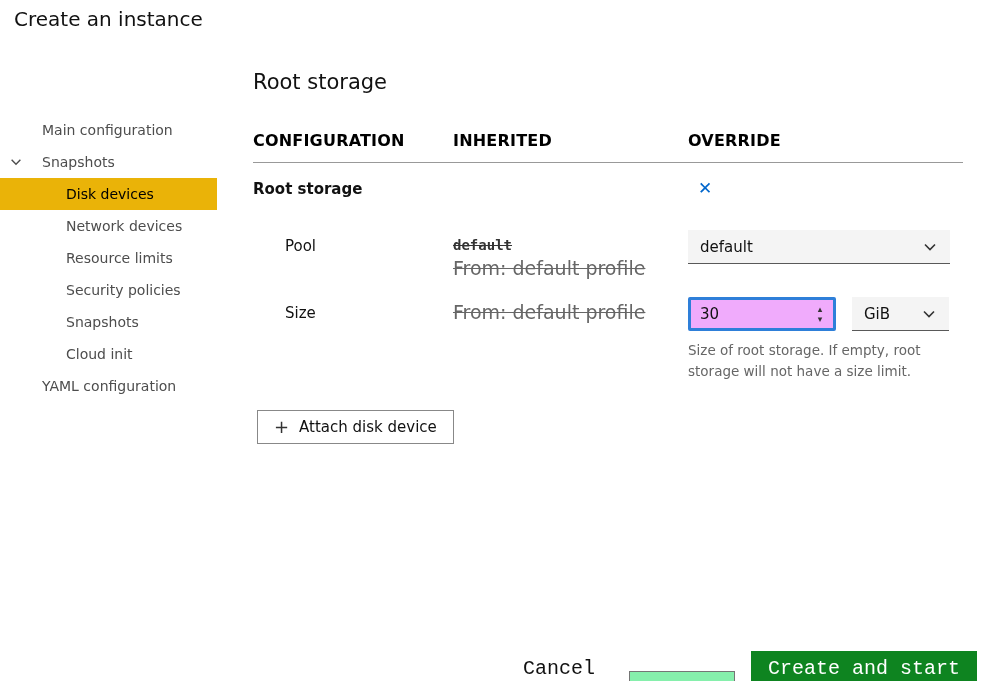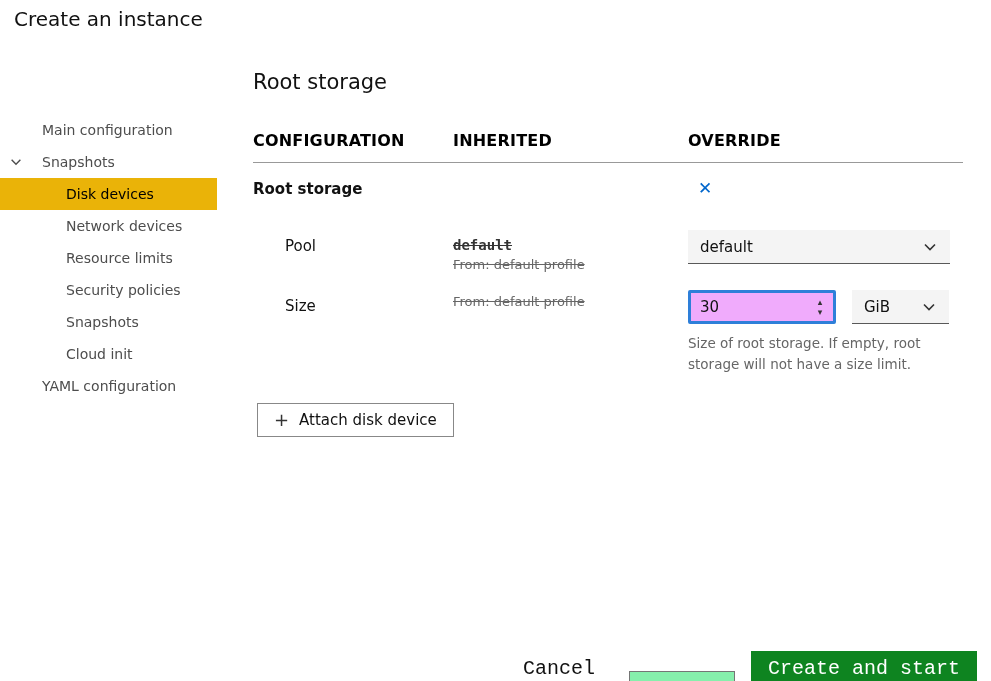--- a/index.html
+++ b/index.html
@@ -70,21 +70,21 @@
   .row-label { padding-left: 32px; padding-top: 7px; color: #111; }
   .inherited-value {
     font-family: "DejaVu Sans Mono", "Liberation Mono", monospace;
     font-weight: 700;
     font-size: 14px;
     color: #333;
     text-decoration: line-through;
     padding-top: 7px;
   }
   .inherited-source {
-    font-size: 13px;
+    font-size: 19px;
     color: #666;
     text-decoration: line-through;
     margin-top: 4px;
   }
 
   .select {
     height: 34px;
     background: #f4f4f4;
     border-bottom: 1px solid #595959;
     display: flex;

